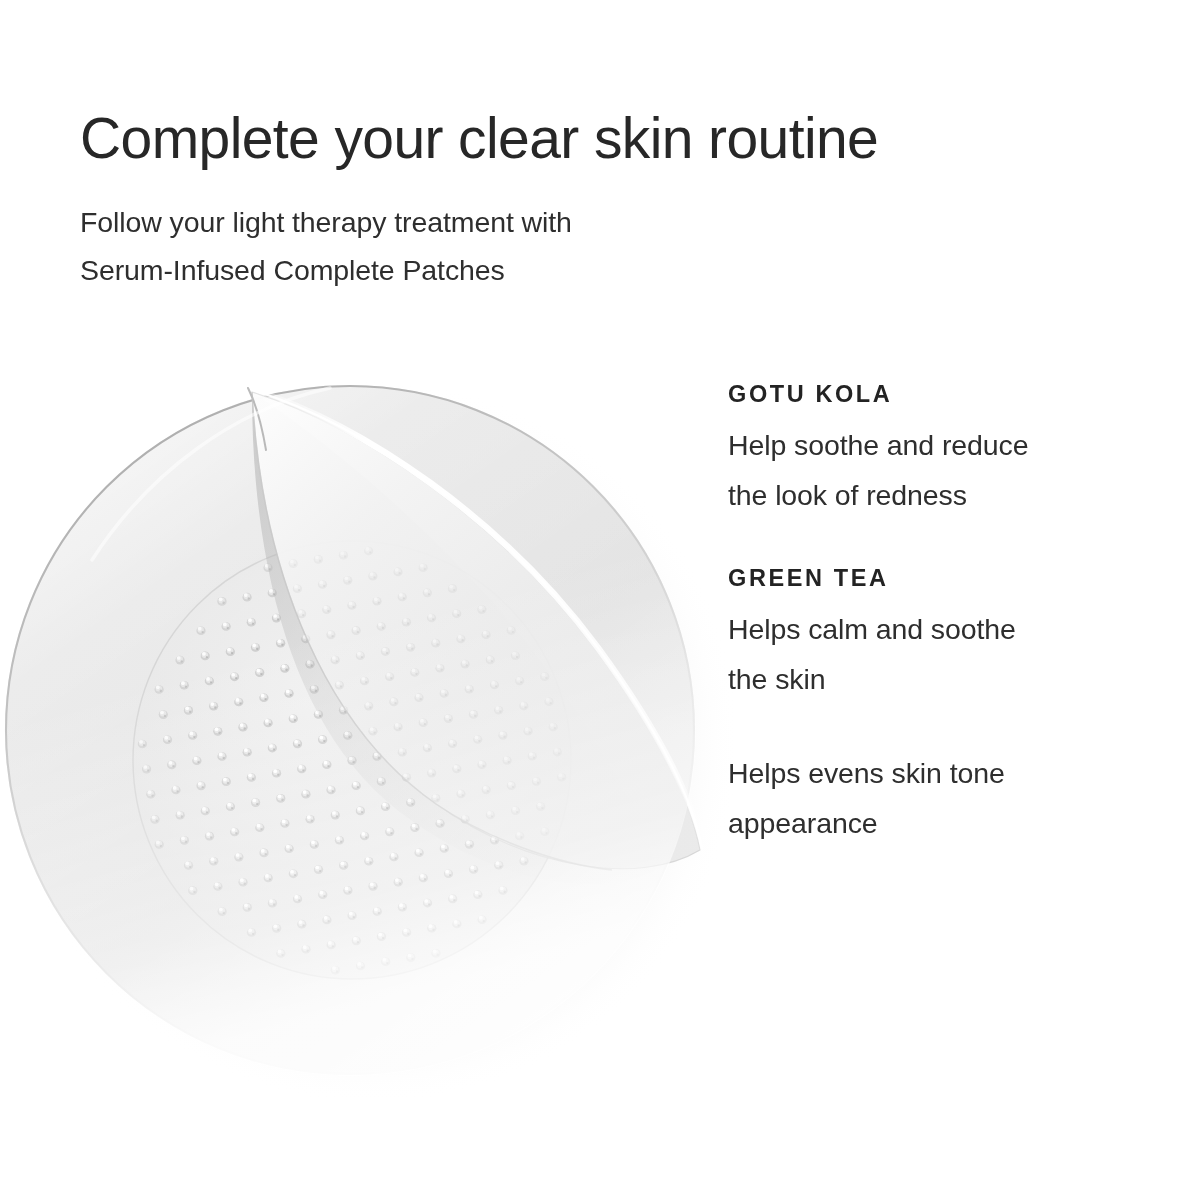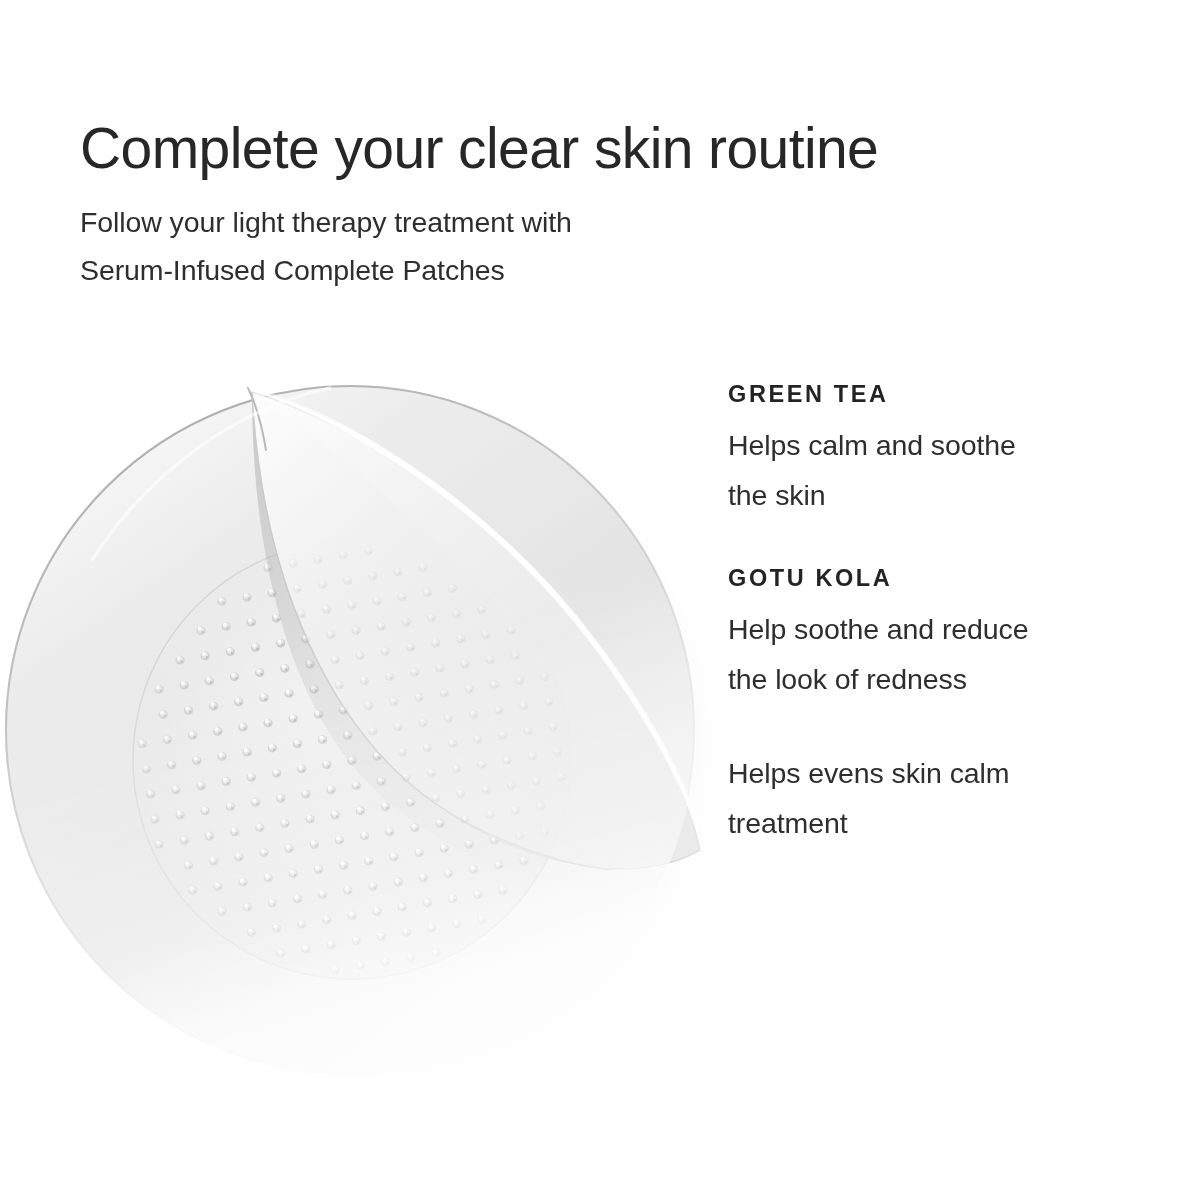--- a/index.html
+++ b/index.html
@@ -13,34 +13,34 @@
     font-family: "Liberation Sans", sans-serif;
     color: #2b2b2b;
     overflow: hidden;
     position: relative;
   }
 
   
   .header {
     position: absolute;
     left: 80px;
-    top: 118px;
+    top: 108px;
     width: 1000px;
   }
   .page-title {
     font-size: 57px;
     font-weight: 300;
     letter-spacing: -0.6px;
     line-height: 1.06;
     color: #272727;
     margin: 0;
     white-space: nowrap;
   }
   .page-subtitle {
-    margin: 20px 0 0 0;
+    margin: 30px 0 0 0;
     font-size: 28.5px;
     font-weight: 400;
     line-height: 48px;
     color: #2e2e2e;
     letter-spacing: -0.1px;
   }
   .page-subtitle .sub-line { display: block; }
 
   
   .product-stage {
@@ -676,35 +676,35 @@
 
     <circle cx="350" cy="400" r="346" fill="url(#gBottomFade)"></circle>
 
     <path d="M 92 230 C 150 140, 238 78, 330 58" fill="none" stroke="#ffffff" stroke-width="3.5" stroke-opacity="0.55" stroke-linecap="round"></path>
   </svg>
 </div>
 
 <div class="ingredients">
 
   <div class="ingredient">
+    <div class="ingredient-name">GOTU KOLA</div>
+    <div class="ingredient-desc">
+      <span class="desc-line">Help soothe and reduce</span>
+      <span class="desc-line">the look of redness</span>
+    </div>
+  </div>
+
+  <div class="ingredient">
     <div class="ingredient-name">GREEN TEA</div>
     <div class="ingredient-desc">
       <span class="desc-line">Helps calm and soothe</span>
       <span class="desc-line">the skin</span>
     </div>
   </div>
 
   <div class="ingredient">
-    <div class="ingredient-name">GOTU KOLA</div>
     <div class="ingredient-desc">
-      <span class="desc-line">Help soothe and reduce</span>
-      <span class="desc-line">the look of redness</span>
+      <span class="desc-line">Helps evens skin tone</span>
+      <span class="desc-line">appearance</span>
     </div>
   </div>
 
-  <div class="ingredient">
-    <div class="ingredient-desc">
-      <span class="desc-line">Helps evens skin calm</span>
-      <span class="desc-line">treatment</span>
-    </div>
-  </div>
-
 </div>
 
 </body></html>

